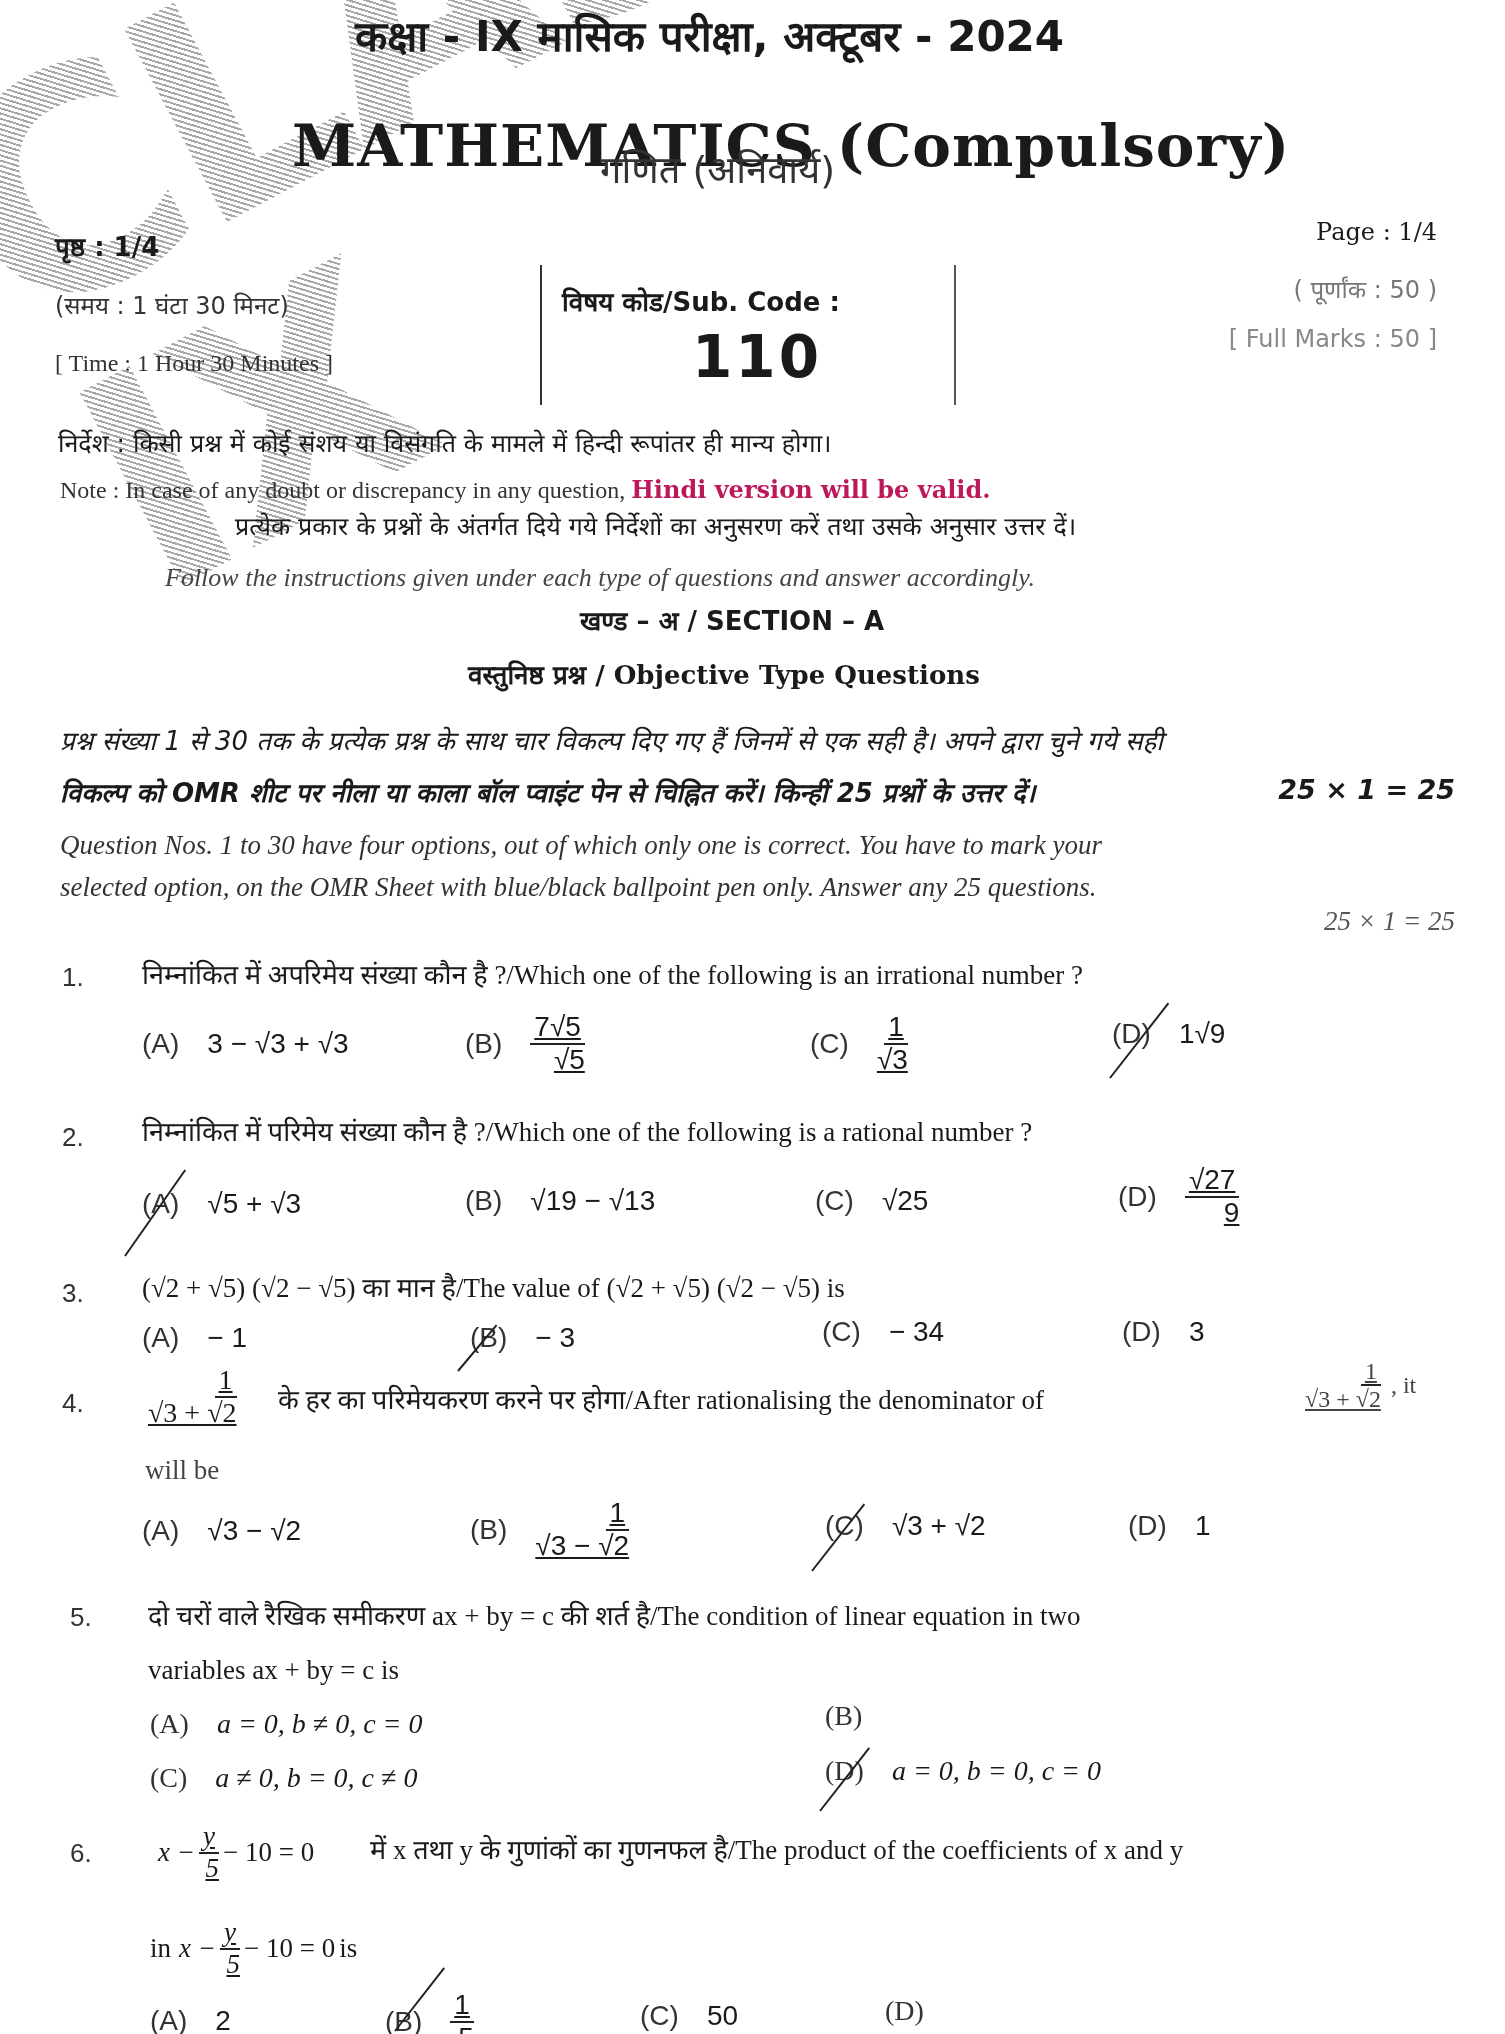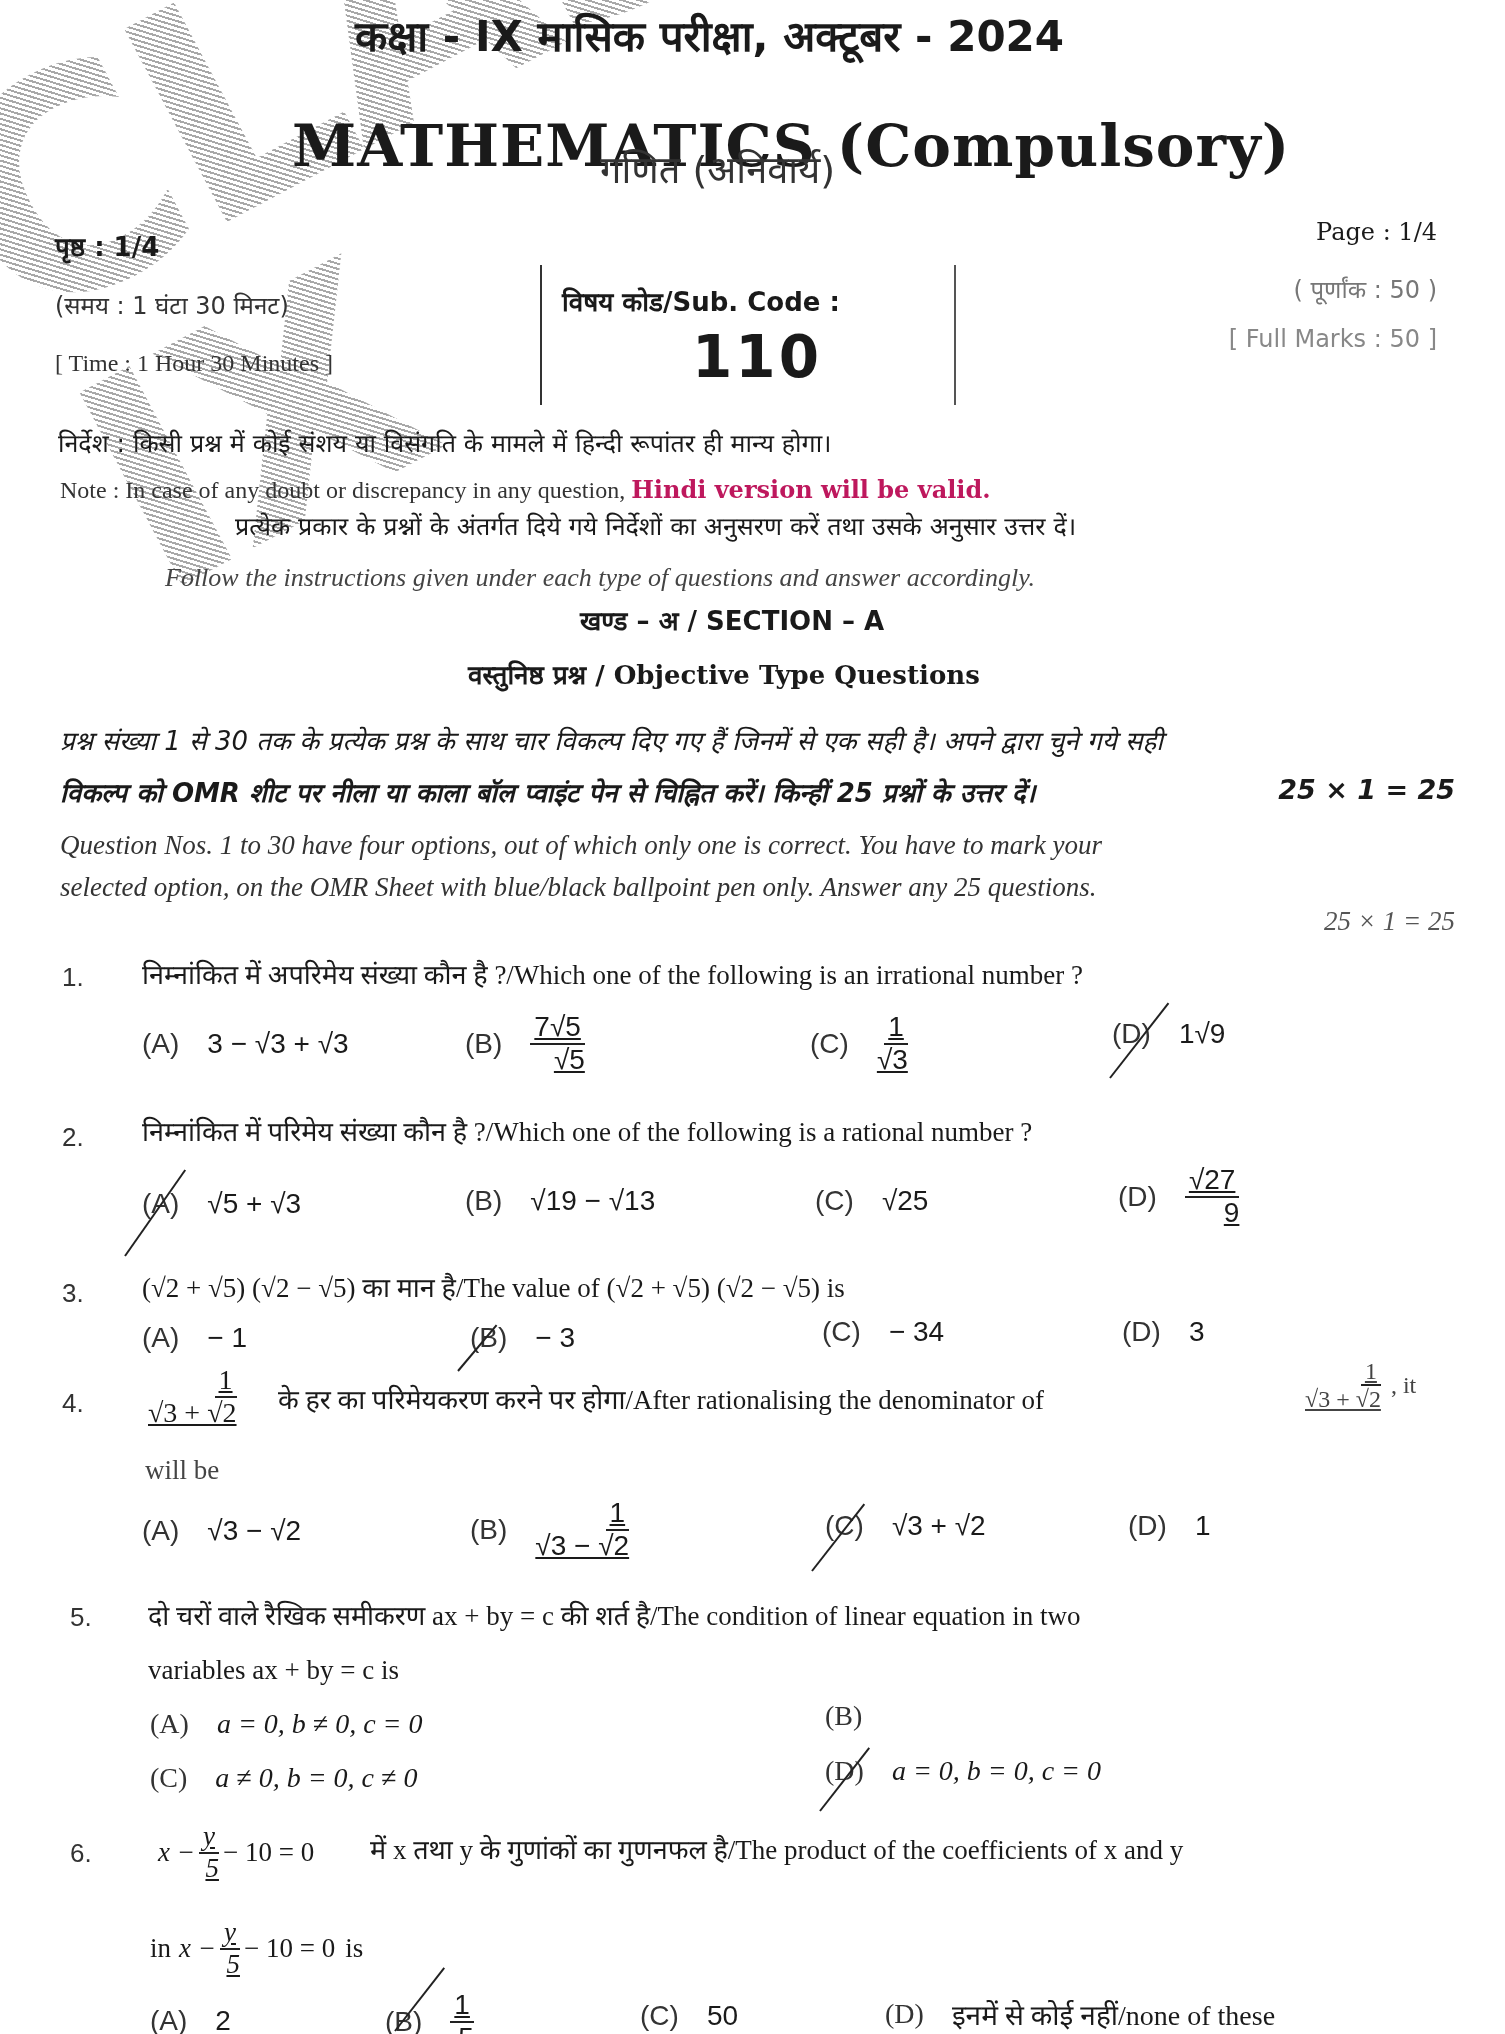--- a/index.html
+++ b/index.html
@@ -249,35 +249,34 @@
   </div>
   <div class="qtext" style="left:370px;top:1830px;">में x तथा y के गुणांकों का गुणनफल है/The product of the coefficients of x and y</div>
   <div class="opt" style="left:150px;top:1918px;font-family:'Liberation Serif',serif;font-size:27px;">
     <span>in</span>
     <span class="italic-math" style="margin-left:8px;">x −</span>
     <span class="frac italic-math" style="margin:0 4px;">
         <span class="num">y</span>
         <span>5</span>
       </span>
     <span>− 10 = 0</span>
-    <span style="margin-left:10px;">is</span>
+    <span style="margin-left:4px;">is</span>
   </div>
   <div class="opt" style="left:150px;top:2005px;">
     <span class="lbl">(A)</span>
     <span>2</span>
   </div>
   <div class="opt" style="left:385px;top:1990px;">
     <span class="lbl">(B)</span>
     <span class="frac">
         <span class="num">1</span>
         <span>5</span>
       </span>
   </div>
   <div class="opt" style="left:640px;top:2000px;">
     <span class="lbl">(C)</span>
     <span>50</span>
   </div>
   <div class="opt" style="left:885px;top:1995px;font-family:'Liberation Serif',serif;">
     <span class="lbl">(D)</span>
-    <span>इनमें से कोई नहीं/none of these</span>
   </div>
   <div class="tick-mark" style="left:395px;top:2030px;width:80px;transform:rotate(-52deg);"></div>
 </div>
 
 </body></html>

